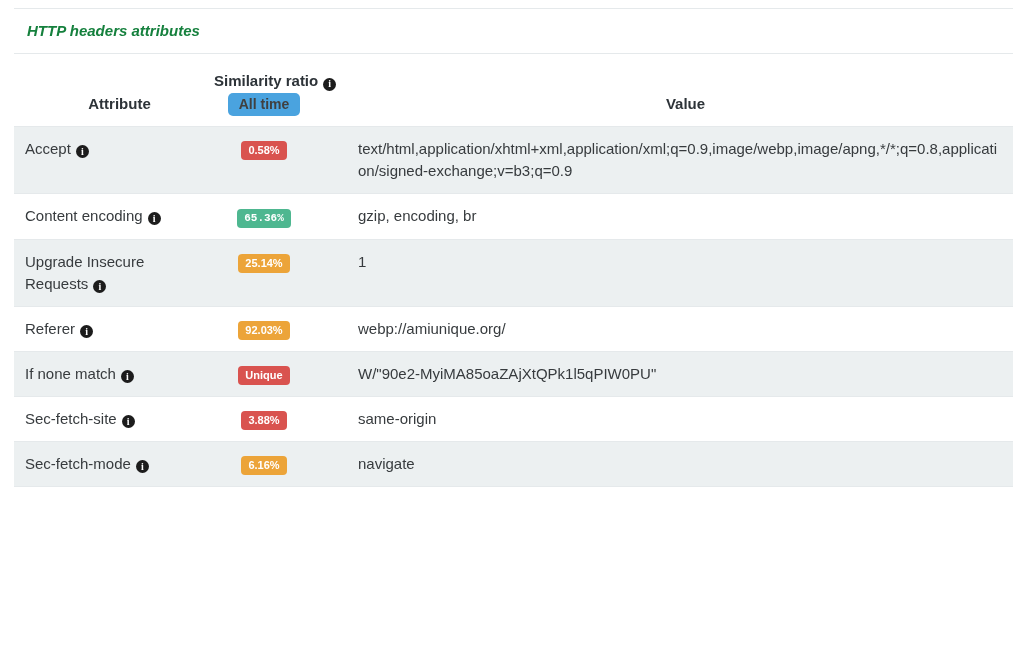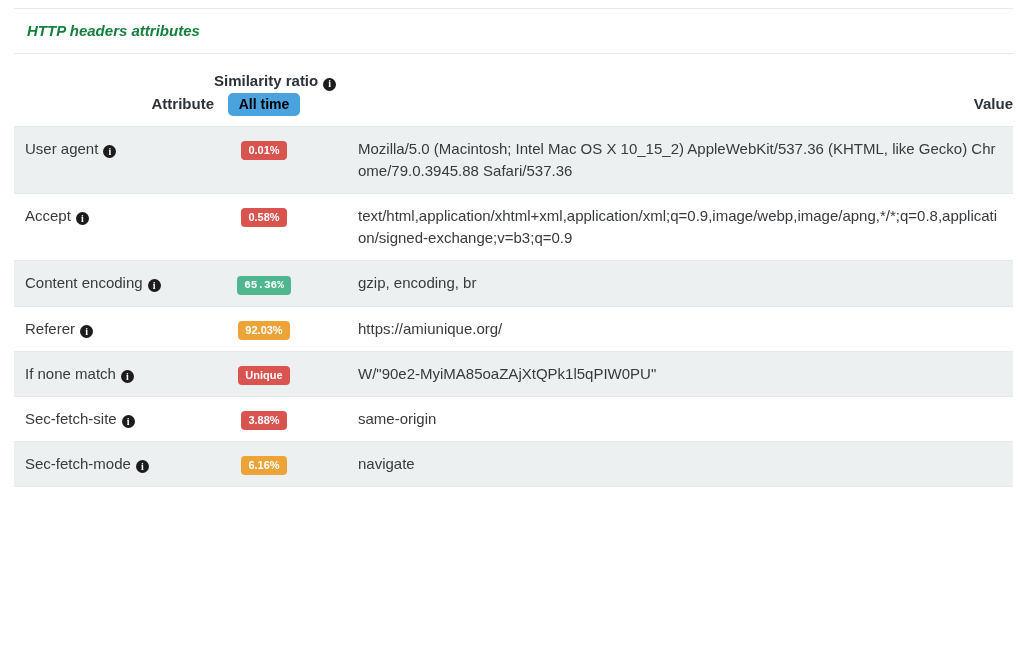--- a/index.html
+++ b/index.html
@@ -13,28 +13,28 @@
     border-bottom:1px solid var(--border,#e4e8ea);
     padding:13px 0 13px 13px;
     font-style:italic; font-size:15px; font-weight:bold;
     color:#15803d; line-height:18px;
   }
 
   table { width:100%; border-collapse:collapse; table-layout:fixed; }
   col.c-attr { width:200px; }
   col.c-ratio { width:100px; }
 
-  thead th { vertical-align:bottom; text-align:right; font-size:15px; font-weight:bold; color:#2d3338; height:72px; }
+  thead th { vertical-align:bottom; text-align:center; font-size:15px; font-weight:bold; color:#2d3338; height:72px; }
   th.h-attr { padding:0 0 14px 11px; }
   th.h-ratio { padding:0 0 10px 0; text-align:center; }
   th.h-value { padding:0 0 14px 44px; }
 
   .sim-header { font-weight:bold; font-size:15px; white-space:nowrap; margin-bottom:2px; }
   .all-time {
-    display:inline-block; background:var(--badge-blue,#4aa3df); color:#000000;
+    display:inline-block; background:var(--badge-blue,#4aa3df); color:#404040;
     font-weight:bold; font-size:14px; line-height:17px;
     padding:3px 11px; border-radius:5px; cursor:pointer;
   }
 
   tbody td { vertical-align:top; font-size:15px; line-height:22px; padding:11px 0; }
   td.attr { padding-left:11px; padding-right:24px; }
   td.ratio { text-align:center; }
   td.value { padding-left:44px; padding-right:12px; word-break:break-all; }
 
   tbody tr:nth-child(odd) {
@@ -77,38 +77,38 @@
         <th class="h-attr">Attribute</th>
         <th class="h-ratio">
           <div class="sim-header"><span>Similarity ratio</span><span class="info-icon"></span></div>
           <span class="all-time">All time</span>
         </th>
         <th class="h-value">Value</th>
       </tr>
     </thead>
     <tbody id="rows-body">
         <tr>
-    <td class="attr"><span>User agent</span><span class="info-icon"></span></td>
-    <td class="ratio"><span class="badge red">0.01%</span></td>
-    <td class="value">Mozilla/5.0 (Macintosh; Intel Mac OS X 10_15_2) AppleWebKit/537.36 (KHTML, like Gecko) Chrome/79.0.3945.88 Safari/537.36</td>
-  </tr>
-        <tr>
     <td class="attr"><span>Accept</span><span class="info-icon"></span></td>
     <td class="ratio"><span class="badge red">0.58%</span></td>
     <td class="value">text/html,application/xhtml+xml,application/xml;q=0.9,image/webp,image/apng,*/*;q=0.8,application/signed-exchange;v=b3;q=0.9</td>
   </tr>
         <tr>
     <td class="attr"><span>Content encoding</span><span class="info-icon"></span></td>
     <td class="ratio"><span class="badge green">65.36%</span></td>
     <td class="value">gzip, encoding, br</td>
   </tr>
         <tr>
+    <td class="attr"><span>Upgrade Insecure Requests</span><span class="info-icon"></span></td>
+    <td class="ratio"><span class="badge orange">25.14%</span></td>
+    <td class="value">1</td>
+  </tr>
+        <tr>
     <td class="attr"><span>Referer</span><span class="info-icon"></span></td>
     <td class="ratio"><span class="badge orange">92.03%</span></td>
-    <td class="value">https://amiunique.org/</td>
+    <td class="value">webp://amiunique.org/</td>
   </tr>
         <tr>
     <td class="attr"><span>If none match</span><span class="info-icon"></span></td>
     <td class="ratio"><span class="badge red">Unique</span></td>
     <td class="value">W/"90e2-MyiMA85oaZAjXtQPk1l5qPIW0PU"</td>
   </tr>
         <tr>
     <td class="attr"><span>Sec-fetch-site</span><span class="info-icon"></span></td>
     <td class="ratio"><span class="badge red">3.88%</span></td>
     <td class="value">same-origin</td>

